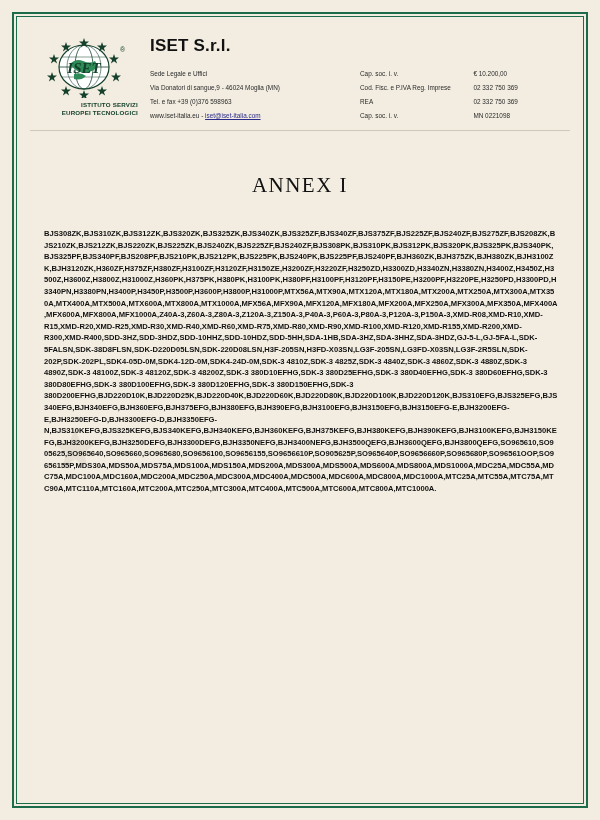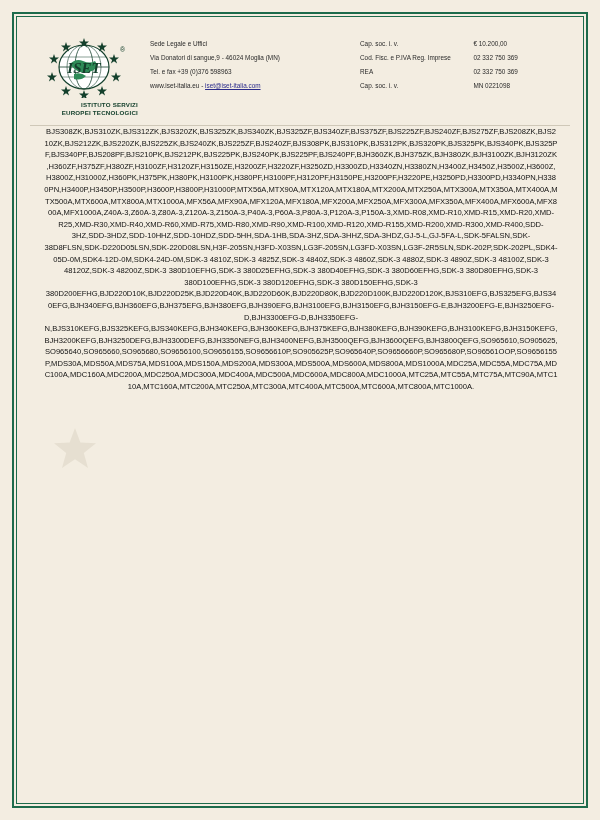--- a/index.html
+++ b/index.html
@@ -121,25 +121,26 @@
     color: #111111;
     margin-top: 42px;
     margin-bottom: 30px;
   }
 
   
   .body-text {
     font-size: 7.6px;
     line-height: 11.6px;
     color: #111111;
-    text-align: center;
+    text-align: left;
     word-break: break-word;
     padding: 0 12px 0 14px;
     position: relative;
     z-index: 2;
+    font-weight: bold;
   }
 
   
   .watermark {
     position: absolute;
     left: 22px;
     top: 398px;
     z-index: 1;
     opacity: 0.22;
   }
@@ -189,20 +190,21 @@
             <text x="80" y="16" font-family="Liberation Sans, sans-serif" font-size="7" fill="#14402c">®</text>
           </svg>
         </div>
         <div class="logo-caption">
           <div>ISTITUTO SERVIZI</div>
           <div>EUROPEI TECNOLOGICI</div>
         </div>
       </div>
 
       <div class="company-block">
+        <div class="company-name">ISET S.r.l.</div>
         <table class="info-table">
           <tbody>
             <tr>
               <td class="c1">Sede Legale e Uffici</td>
               <td class="c2">Cap. soc. i. v.</td>
               <td class="c3">€ 10.200,00</td>
             </tr>
             <tr>
               <td class="c1">Via Donatori di sangue,9 - 46024 Moglia (MN)</td>
               <td class="c2">Cod. Fisc. e P.IVA Reg. Imprese</td>
@@ -218,20 +220,21 @@
               <td class="c2">Cap. soc. i. v.</td>
               <td class="c3">MN 0221098</td>
             </tr>
           </tbody>
         </table>
       </div>
     </div>
 
     <div class="header-rule"></div>
 
+    <div class="doc-title">ANNEX I</div>
 
     <div class="watermark">
       <svg width="46" height="46" viewBox="0 0 46 46">
         <polygon points="23,2 28.4,16.6 44,17.2 31.8,27 36,42 23,33.2 10,42 14.2,27 2,17.2 17.6,16.6" fill="#b9b09a"></polygon>
       </svg>
     </div>
 
     <div class="body-text">BJS308ZK,BJS310ZK,BJS312ZK,BJS320ZK,BJS325ZK,BJS340ZK,BJS325ZF,BJS340ZF,BJS375ZF,BJS225ZF,BJS240ZF,BJS275ZF,BJS208ZK,BJS210ZK,BJS212ZK,BJS220ZK,BJS225ZK,BJS240ZK,BJS225ZF,BJS240ZF,BJS308PK,BJS310PK,BJS312PK,BJS320PK,BJS325PK,BJS340PK,BJS325PF,BJS340PF,BJS208PF,BJS210PK,BJS212PK,BJS225PK,BJS240PK,BJS225PF,BJS240PF,BJH360ZK,BJH375ZK,BJH380ZK,BJH3100ZK,BJH3120ZK,H360ZF,H375ZF,H380ZF,H3100ZF,H3120ZF,H3150ZE,H3200ZF,H3220ZF,H3250ZD,H3300ZD,H3340ZN,H3380ZN,H3400Z,H3450Z,H3500Z,H3600Z,H3800Z,H31000Z,H360PK,H375PK,H380PK,H3100PK,H380PF,H3100PF,H3120PF,H3150PE,H3200PF,H3220PE,H3250PD,H3300PD,H3340PN,H3380PN,H3400P,H3450P,H3500P,H3600P,H3800P,H31000P,MTX56A,MTX90A,MTX120A,MTX180A,MTX200A,MTX250A,MTX300A,MTX350A,MTX400A,MTX500A,MTX600A,MTX800A,MTX1000A,MFX56A,MFX90A,MFX120A,MFX180A,MFX200A,MFX250A,MFX300A,MFX350A,MFX400A,MFX600A,MFX800A,MFX1000A,Z40A-3,Z60A-3,Z80A-3,Z120A-3,Z150A-3,P40A-3,P60A-3,P80A-3,P120A-3,P150A-3,XMD-R08,XMD-R10,XMD-R15,XMD-R20,XMD-R25,XMD-R30,XMD-R40,XMD-R60,XMD-R75,XMD-R80,XMD-R90,XMD-R100,XMD-R120,XMD-R155,XMD-R200,XMD-R300,XMD-R400,SDD-3HZ,SDD-3HDZ,SDD-10HHZ,SDD-10HDZ,SDD-5HH,SDA-1HB,SDA-3HZ,SDA-3HHZ,SDA-3HDZ,GJ-5-L,GJ-5FA-L,SDK-5FALSN,SDK-38D8FLSN,SDK-D220D05LSN,SDK-220D08LSN,H3F-205SN,H3FD-X03SN,LG3F-205SN,LG3FD-X03SN,LG3F-2R5SLN,SDK-202P,SDK-202PL,SDK4-05D-0M,SDK4-12D-0M,SDK4-24D-0M,SDK-3 4810Z,SDK-3 4825Z,SDK-3 4840Z,SDK-3 4860Z,SDK-3 4880Z,SDK-3 4890Z,SDK-3 48100Z,SDK-3 48120Z,SDK-3 48200Z,SDK-3 380D10EFHG,SDK-3 380D25EFHG,SDK-3 380D40EFHG,SDK-3 380D60EFHG,SDK-3 380D80EFHG,SDK-3 380D100EFHG,SDK-3 380D120EFHG,SDK-3 380D150EFHG,SDK-3 380D200EFHG,BJD220D10K,BJD220D25K,BJD220D40K,BJD220D60K,BJD220D80K,BJD220D100K,BJD220D120K,BJS310EFG,BJS325EFG,BJS340EFG,BJH340EFG,BJH360EFG,BJH375EFG,BJH380EFG,BJH390EFG,BJH3100EFG,BJH3150EFG,BJH3150EFG-E,BJH3200EFG-E,BJH3250EFG-D,BJH3300EFG-D,BJH3350EFG-N,BJS310KEFG,BJS325KEFG,BJS340KEFG,BJH340KEFG,BJH360KEFG,BJH375KEFG,BJH380KEFG,BJH390KEFG,BJH3100KEFG,BJH3150KEFG,BJH3200KEFG,BJH3250DEFG,BJH3300DEFG,BJH3350NEFG,BJH3400NEFG,BJH3500QEFG,BJH3600QEFG,BJH3800QEFG,SO965610,SO905625,SO965640,SO965660,SO965680,SO9656100,SO9656155,SO9656610P,SO905625P,SO965640P,SO9656660P,SO965680P,SO96561OOP,SO9656155P,MDS30A,MDS50A,MDS75A,MDS100A,MDS150A,MDS200A,MDS300A,MDS500A,MDS600A,MDS800A,MDS1000A,MDC25A,MDC55A,MDC75A,MDC100A,MDC160A,MDC200A,MDC250A,MDC300A,MDC400A,MDC500A,MDC600A,MDC800A,MDC1000A,MTC25A,MTC55A,MTC75A,MTC90A,MTC110A,MTC160A,MTC200A,MTC250A,MTC300A,MTC400A,MTC500A,MTC600A,MTC800A,MTC1000A.</div>
 
   </div>

